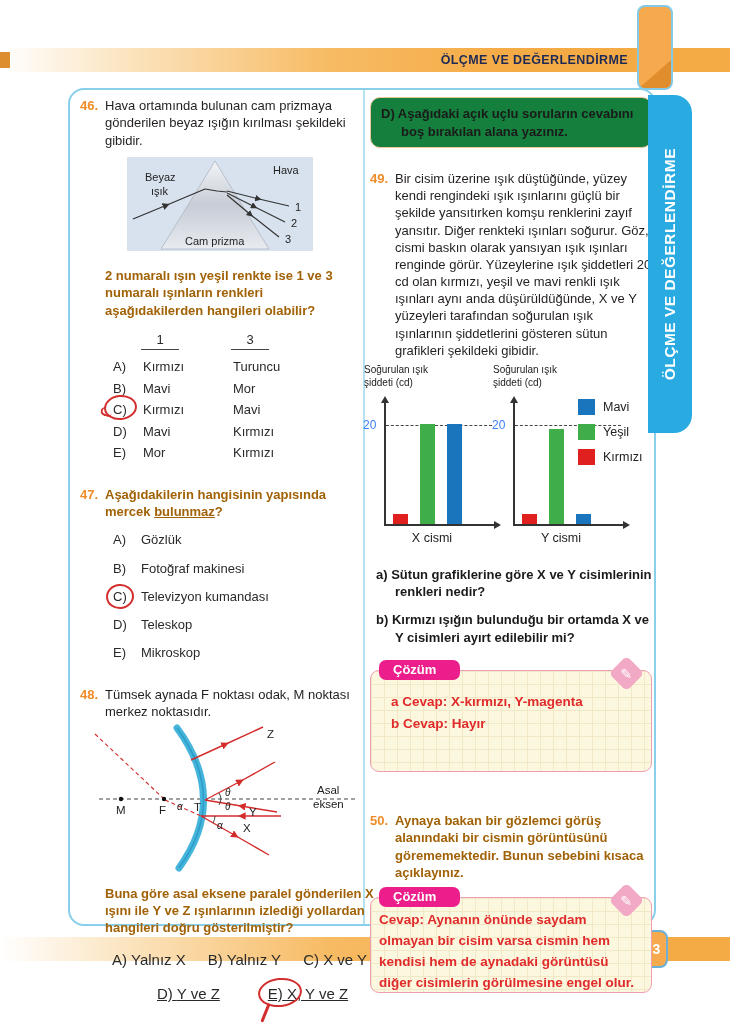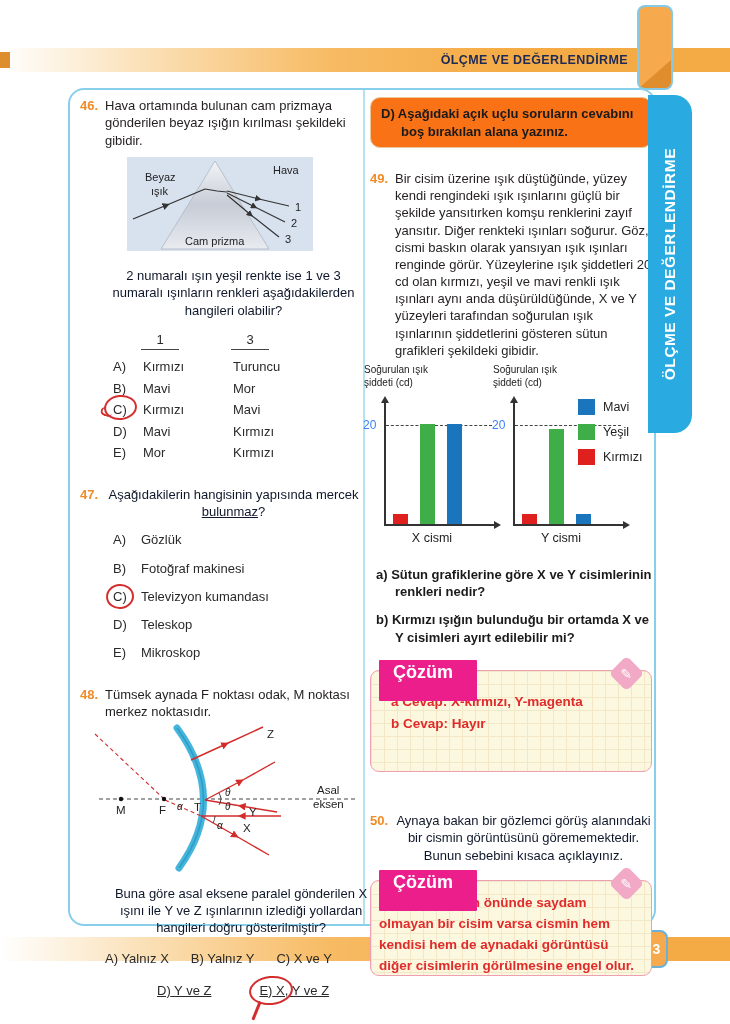--- a/index.html
+++ b/index.html
@@ -39,21 +39,21 @@
   #side-tab span { writing-mode:vertical-rl; transform:rotate(180deg); color:#fff;
                    font-weight:bold; font-size:15.5px; letter-spacing:.5px; white-space:nowrap; }
 
   
   #left-col  { position:absolute; left:10px;  top:7px; width:282px; }
   #right-col { position:absolute; left:300px; top:7px; width:282px; }
 
   .question { display:flex; margin-top:0; }
   .qnum { width:25px; flex:none; color:#f08c28; font-weight:bold; font-size:13px; padding-top:1px; }
   .qbody { flex:1; font-size:13px; color:#231f20; line-height:1.33; }
-  .stem { font-weight:normal; color:#0f172a;text-align:center; }
+  .stem { font-weight:bold; color:#a16207; }
 
   
   .fig-prism { margin:8px 0 0 22px; }
   .fig-mirror { margin:4px 0 0 -14px; }
   svg text { font-family:"Liberation Sans","DejaVu Sans",sans-serif; }
 
   
   .opt-table { margin:12px 0 0 8px; font-size:13px; color:#2a2a2a; }
   .opt-head { display:flex; margin-bottom:6px; font-size:13px; }
   .opt-head .h1 { margin-left:28px; width:38px; text-align:center; border-bottom:1.2px solid #444; padding-bottom:1px; }
@@ -68,27 +68,27 @@
   .circle-mark { position:absolute; border:2.5px solid #d32f2f; border-radius:50%;
                  transform:rotate(-6deg); pointer-events:none; }
   .circle-q46 { left:-9px; top:-4px; width:33px; height:25px; }
   .circle-q46::before { content:""; position:absolute; left:-6px; top:9px; width:10px; height:7px;
                  border:2px solid #d32f2f; border-right:none; border-top:none; border-radius:50%; transform:rotate(25deg); }
   .circle-q47 { left:-7px; top:-4px; width:28px; height:25px; }
   .circle-q48 { left:-10px; top:-6px; width:44px; height:29px; }
   .circle-q48::after { content:""; position:absolute; left:2px; bottom:-16px; width:2.5px; height:20px;
                  background:#d32f2f; transform:rotate(28deg); border-radius:2px; }
 
-  .opts-inline { display:flex; margin:14px 0 0 0; font-size:13px; color:#2a2a2a; }
+  .opts-inline { display:flex; margin:14px 0 0 0; font-size:15px; color:#2a2a2a;justify-content:center; }
   .opts-inline .oi { margin-right:22px; white-space:nowrap; position:relative; }
   .opts-inline.row2 { margin-top:14px; padding-left:52px; }
   .opts-inline.row2 .oi { margin-right:48px;text-decoration:underline; }
 
   
-  .d-box { background:#f97316; border:1.5px solid #eac79b; border-radius:10px;
+  .d-box { background:#15803d; border:1.5px solid #eac79b; border-radius:10px;
            padding:7px 8px 7px 10px; font-weight:bold; font-size:13px; color:#1a1a1a;
            line-height:1.35; }
   .d-box div { padding-left:20px; text-indent:-20px; }
 
   
   .charts-row { position:relative; height:192px; margin-top:4px; }
   .chart { position:absolute; width:128px; top:0; }
   .chart-title { font-size:10px; line-height:1.35; color:#222; width:92px; }
   .plot { position:relative; height:132px; margin-left:20px; margin-top:4px; }
   .yaxis { position:absolute; left:0; bottom:0; top:4px; width:1.6px; background:#333; }
@@ -110,21 +110,21 @@
   .subq { font-weight:bold; font-size:13px; color:#1a1a1a; line-height:1.33;
           padding-left:19px; text-indent:-19px; margin-top:11px; }
 
   
   .cozum { position:relative; border:1.5px solid #ef9fb2; border-radius:9px;
            background-color:#fcf7df;
            background-image:linear-gradient(#f2e7c6 1px,transparent 1px),
                             linear-gradient(90deg,#f2e7c6 1px,transparent 1px);
            background-size:13px 13px; }
   .cozum-label { position:absolute; top:-11px; left:8px; background:#ec1e8c; color:#fff;
-                 font-weight:bold; font-size:18px; padding:2px 24px 18px 14px; border-radius:1px; }
+                 font-weight:bold; font-size:13px; padding:2px 24px 3px 14px; border-radius:7px; }
   .cozum-pencil { position:absolute; top:-10px; right:12px; width:25px; height:25px;
                   background:#f2a9c6; border-radius:5px; transform:rotate(45deg);
                   display:flex; align-items:center; justify-content:center; }
   .cozum-pencil span { transform:rotate(-45deg); color:#fff; font-size:14px; }
   .cozum-text { color:#e02b2b; font-weight:bold; font-size:13.5px; line-height:1.6; }
 </style>
 </head>
 <body>
 
 <div id="page">

